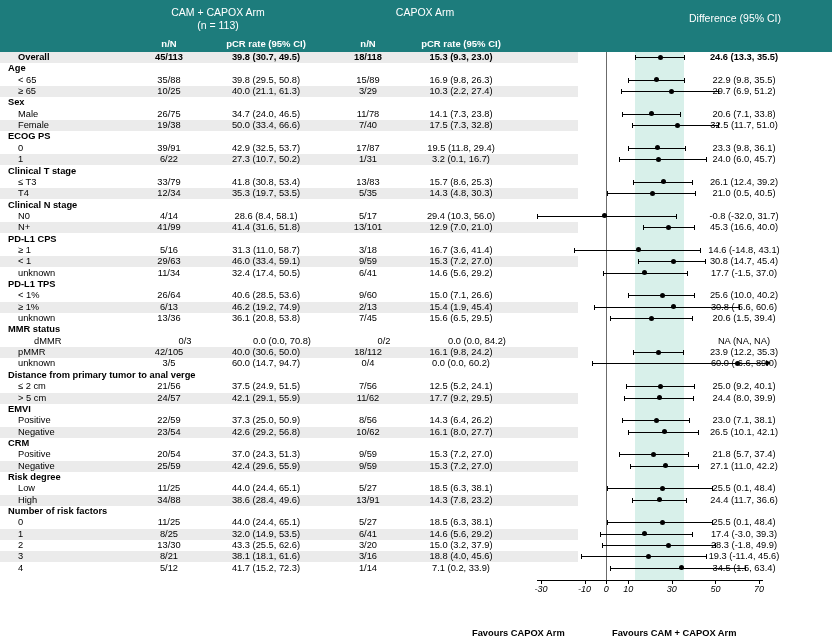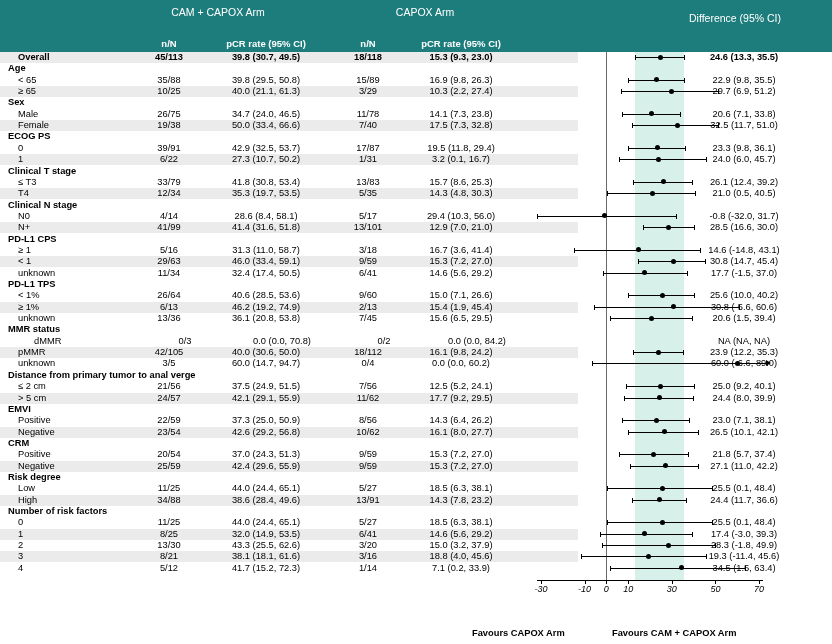--- a/index.html
+++ b/index.html
@@ -51,20 +51,21 @@
   .axline{position:absolute;left:530px;top:604px;height:1px;background:#000;}
   .foot{position:absolute;font-size:9.3px;font-weight:bold;}
 </style>
 </head>
 <body>
 
 <div id="wrap">
 
   <div class="hdr">
     <div class="grp" style="left:118px;top:6px;width:200px;">CAM + CAPOX Arm</div>
+    <div class="grp" style="left:118px;top:19px;width:200px;font-weight:normal;">(n = 113)</div>
     <div class="grp" style="left:330px;top:6px;width:190px;">CAPOX Arm</div>
     <div class="grp" style="left:640px;top:12px;width:190px;">Difference (95% CI)</div>
     <div class="sub" style="left:140px;top:38px;width:58px;">n/N</div>
     <div class="sub" style="left:200px;top:38px;width:132px;">pCR rate (95% CI)</div>
     <div class="sub" style="left:340px;top:38px;width:56px;">n/N</div>
     <div class="sub" style="left:396px;top:38px;width:130px;">pCR rate (95% CI)</div>
   </div>
 
   <div id="rows">
       <div class="row shade" style="top: 52px;">
@@ -495,21 +496,21 @@
 <div class="cell c-diff bold" style="position: absolute; top: 52px;">24.6 (13.3, 35.5)</div>
     <div class="cell c-diff" style="position: absolute; top: 74.7px;">22.9 (9.8, 35.5)</div>
     <div class="cell c-diff" style="position: absolute; top: 86.05px;">29.7 (6.9, 51.2)</div>
     <div class="cell c-diff" style="position: absolute; top: 108.75px;">20.6 (7.1, 33.8)</div>
     <div class="cell c-diff" style="position: absolute; top: 120.1px;">32.5 (11.7, 51.0)</div>
     <div class="cell c-diff" style="position: absolute; top: 142.8px;">23.3 (9.8, 36.1)</div>
     <div class="cell c-diff" style="position: absolute; top: 154.15px;">24.0 (6.0, 45.7)</div>
     <div class="cell c-diff" style="position: absolute; top: 176.85px;">26.1 (12.4, 39.2)</div>
     <div class="cell c-diff" style="position: absolute; top: 188.2px;">21.0 (0.5, 40.5)</div>
     <div class="cell c-diff" style="position: absolute; top: 210.9px;">-0.8 (-32.0, 31.7)</div>
-    <div class="cell c-diff" style="position: absolute; top: 222.25px;">28.5 (16.6, 30.0)</div>
+    <div class="cell c-diff" style="position: absolute; top: 222.25px;">45.3 (16.6, 40.0)</div>
     <div class="cell c-diff" style="position: absolute; top: 244.95px;">14.6 (-14.8, 43.1)</div>
     <div class="cell c-diff" style="position: absolute; top: 256.3px;">30.8 (14.7, 45.4)</div>
     <div class="cell c-diff" style="position: absolute; top: 267.65px;">17.7 (-1.5, 37.0)</div>
     <div class="cell c-diff" style="position: absolute; top: 290.35px;">25.6 (10.0, 40.2)</div>
     <div class="cell c-diff" style="position: absolute; top: 301.7px;">30.8 (-5.6, 60.6)</div>
     <div class="cell c-diff" style="position: absolute; top: 313.05px;">20.6 (1.5, 39.4)</div>
     <div class="cell c-diff" style="position: absolute; top: 335.75px;">NA (NA, NA)</div>
     <div class="cell c-diff" style="position: absolute; top: 347.1px;">23.9 (12.2, 35.3)</div>
     <div class="cell c-diff" style="position: absolute; top: 358.45px;">60.0 (-6.6, 89.0)</div>
     <div class="cell c-diff" style="position: absolute; top: 381.15px;">25.0 (9.2, 40.1)</div>

